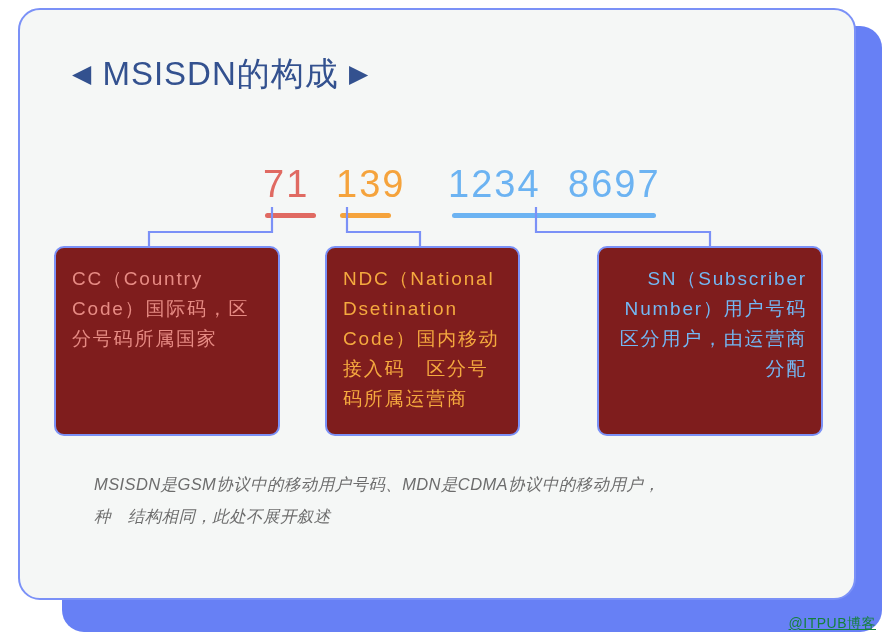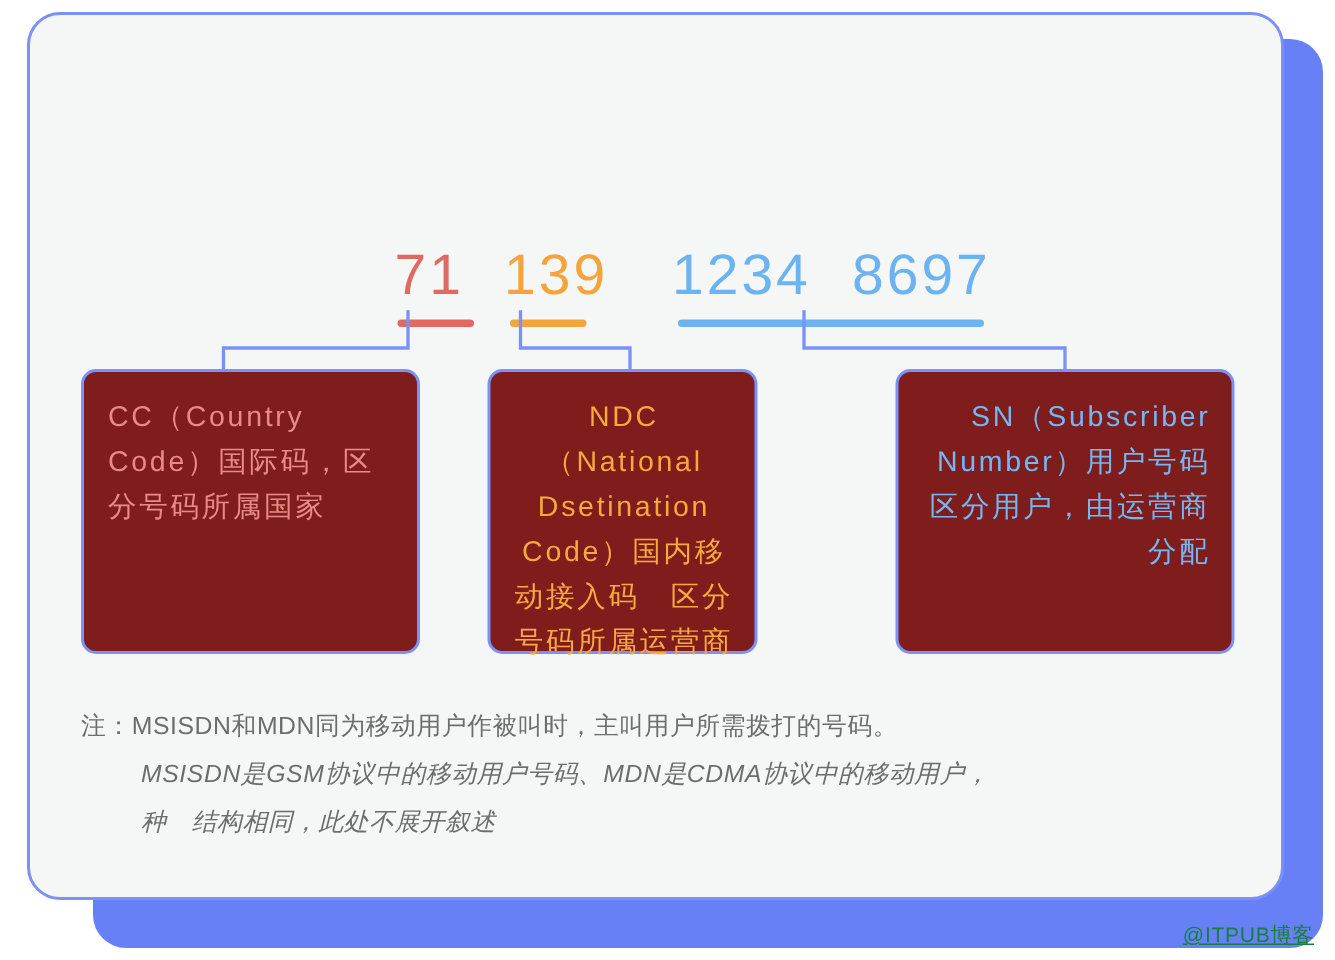--- a/index.html
+++ b/index.html
@@ -87,21 +87,21 @@
   .info-box {
     position: absolute;
     top: 236px;
     height: 190px;
     border: 2.2px solid #7b91f7;
     border-radius: 10px;
     background: #7f1d1d;
     padding: 16px 14px 10px 16px;
   }
   .box-cc  { left: 34px;  width: 226px; }
-  .box-ndc { left: 305px; width: 180px; text-align: center; }
+  .box-ndc { left: 305px; width: 195px; }
   .box-sn  { left: 577px; width: 226px; text-align: right; }
 
   .box-text {
     font-size: 19px;
     line-height: 1.58;
     letter-spacing: 1.8px;
     font-weight: 400;
     white-space: pre-wrap;
     word-break: break-word;
   }
@@ -136,20 +136,25 @@
 </style>
 </head>
 <body>
 
 <div id="stage">
 
   <div class="card-shadow-band"></div>
 
   <div class="card">
 
+    <div class="title">
+      <span class="arrow">◀</span>
+      <span>MSISDN的构成</span>
+      <span class="arrow">▶</span>
+    </div>
 
     <div class="numbers">
       <div class="num num-cc">71</div>
       <div class="num num-ndc">139</div>
       <div class="num num-sn1">1234</div>
       <div class="num num-sn2">8697</div>
 
       <div class="underline ul-cc"></div>
       <div class="underline ul-ndc"></div>
       <div class="underline ul-sn"></div>
@@ -172,21 +177,20 @@
 
     <div class="info-box box-ndc">
       <div class="box-text">NDC（National Dsetination Code）国内移动接入码　区分号码所属运营商</div>
     </div>
 
     <div class="info-box box-sn">
       <div class="box-text">SN（Subscriber Number）用户号码　区分用户，由运营商分配</div>
     </div>
 
     <div class="footnote">
-      <div class="fn-line">注：MSISDN和MDN同为移动用户作被叫时，主叫用户所需拨打的号码。</div>
       <div class="fn-line fn-indent">MSISDN是GSM协议中的移动用户号码、MDN是CDMA协议中的移动用户，</div>
       <div class="fn-line fn-indent">种　结构相同，此处不展开叙述</div>
     </div>
 
   </div>
 
   <div class="watermark">@ITPUB博客</div>
 
 </div>
 

